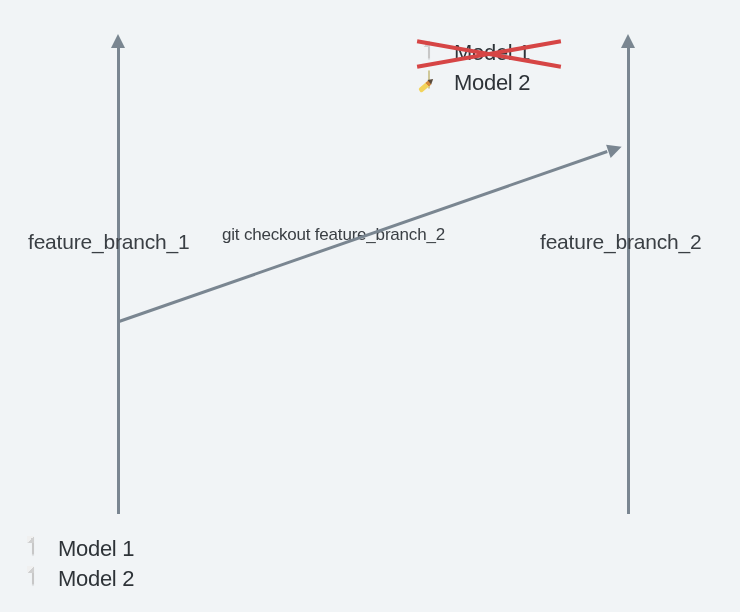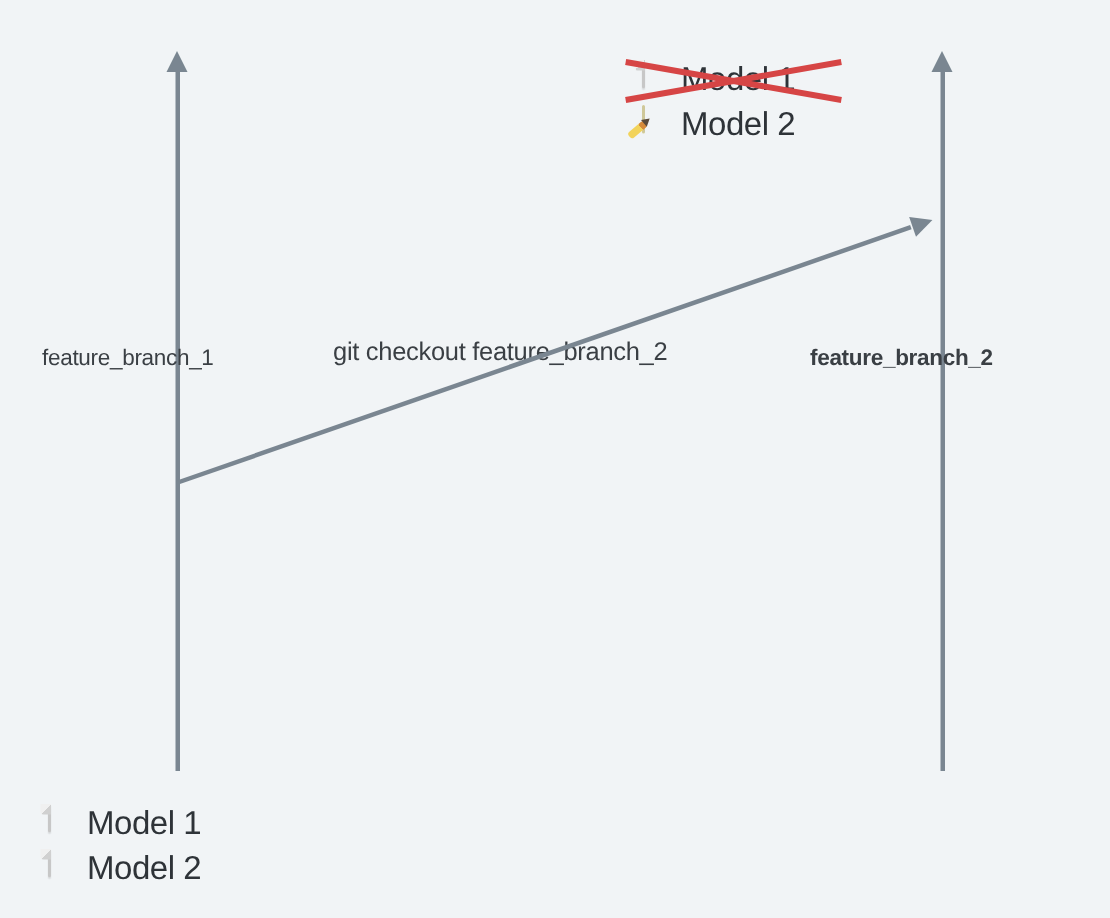--- a/index.html
+++ b/index.html
@@ -19,21 +19,21 @@
     .arrowhead {
       position: absolute;
       width: 0;
       height: 0;
       border-left: 7px solid transparent;
       border-right: 7px solid transparent;
       border-bottom: 14px solid #7a8691;
     }
     .label {
       position: absolute;
-      font-size: 15px;
+      font-size: 21px;
       color: #3a3f44;
       font-weight: 400;
       letter-spacing: -0.2px;
     }
     .cmd-label {
       position: absolute;
       font-size: 17px;
       color: #3a3f44;
       font-weight: 400;
       letter-spacing: -0.2px;
@@ -154,21 +154,21 @@
 <body>
 
 <div class="branch-line" style="left:117px; top:46px; height:468px;"></div>
 <div class="arrowhead" style="left:111px; top:34px;"></div>
 
 <div class="branch-line" style="left:627px; top:46px; height:468px;"></div>
 <div class="arrowhead" style="left:621px; top:34px;"></div>
 
 <div class="label" style="left:28px; top:230px;">feature_branch_1</div>
 
-<div class="label" style="left:540px; top:230px;font-weight:bold;">feature_branch_2</div>
+<div class="label" style="left:540px; top:230px;">feature_branch_2</div>
 
 <div class="cmd-label" style="left:222px; top:225px;">git checkout feature_branch_2</div>
 
 <div class="diag-line" style="left:119px; top:320px; width:517px; transform:rotate(-19.2deg);"></div>
 <div class="diag-arrowhead" style="left:608px; top:142px; transform:rotate(71deg);"></div>
 
 <div class="file-row" style="left:428px; top:40px;">
   <span class="file-icon"><span class="page-icon"></span></span>
   <span class="file-text">Model 1</span>
 </div>

